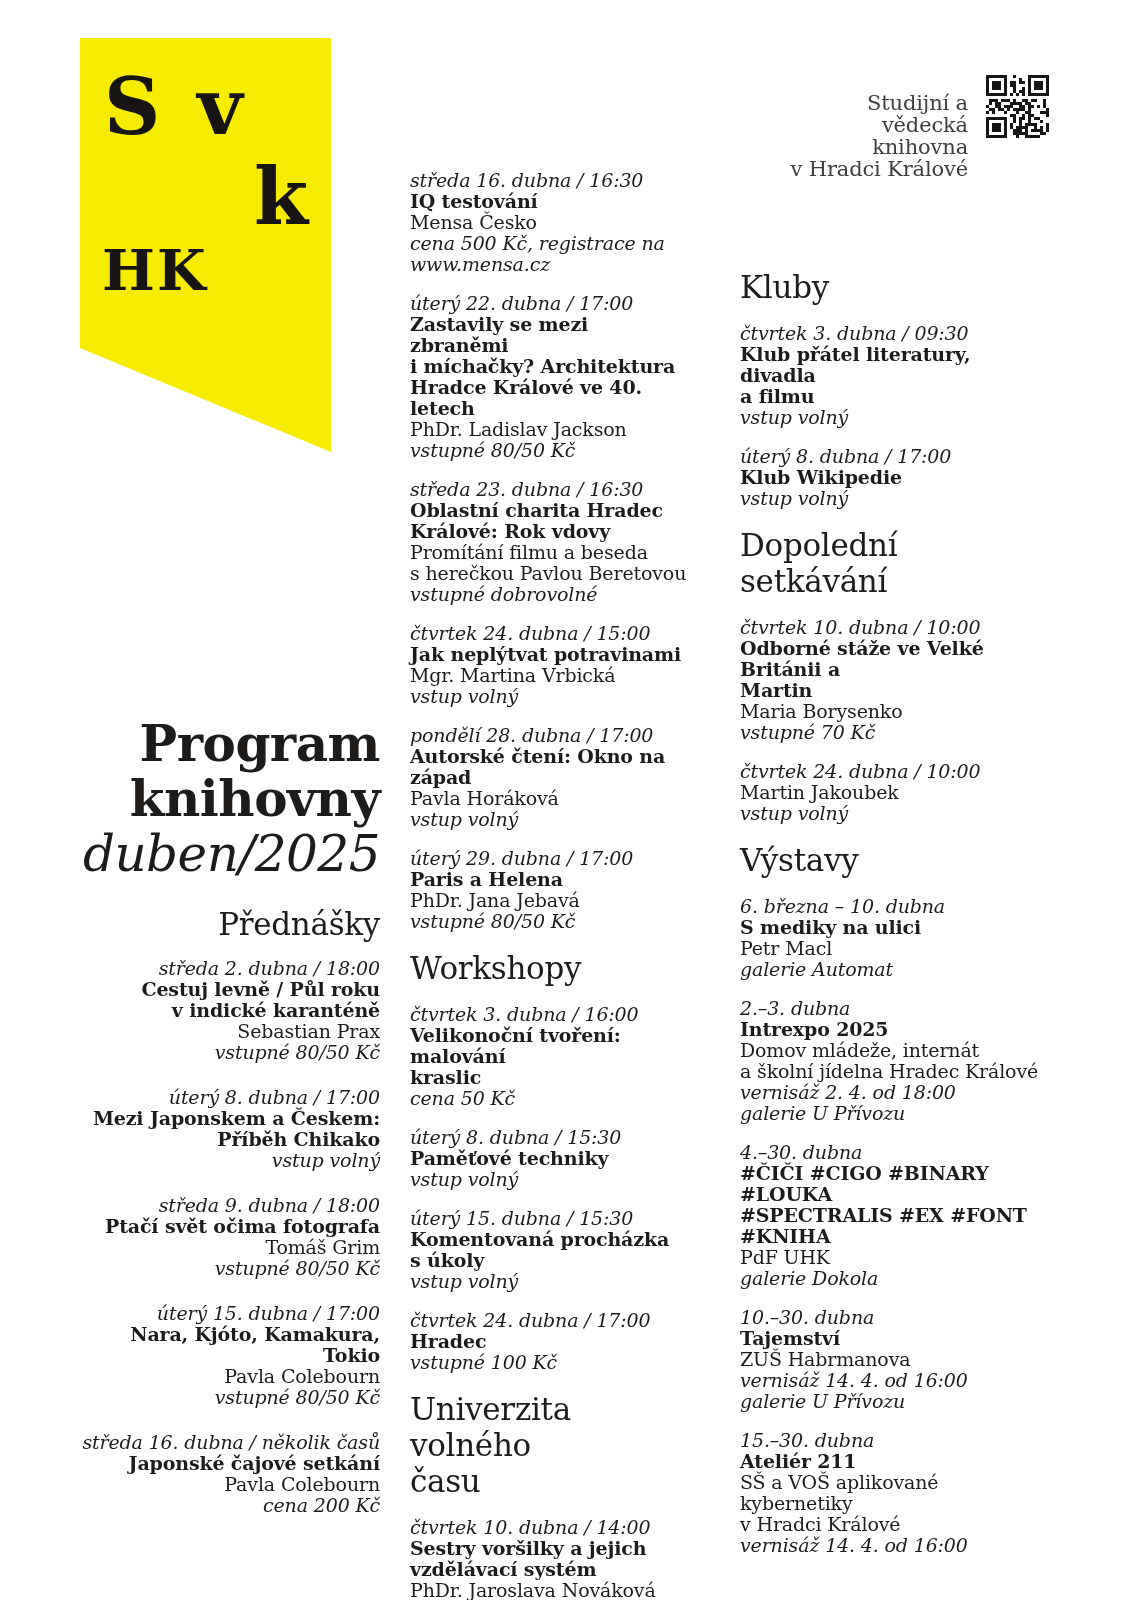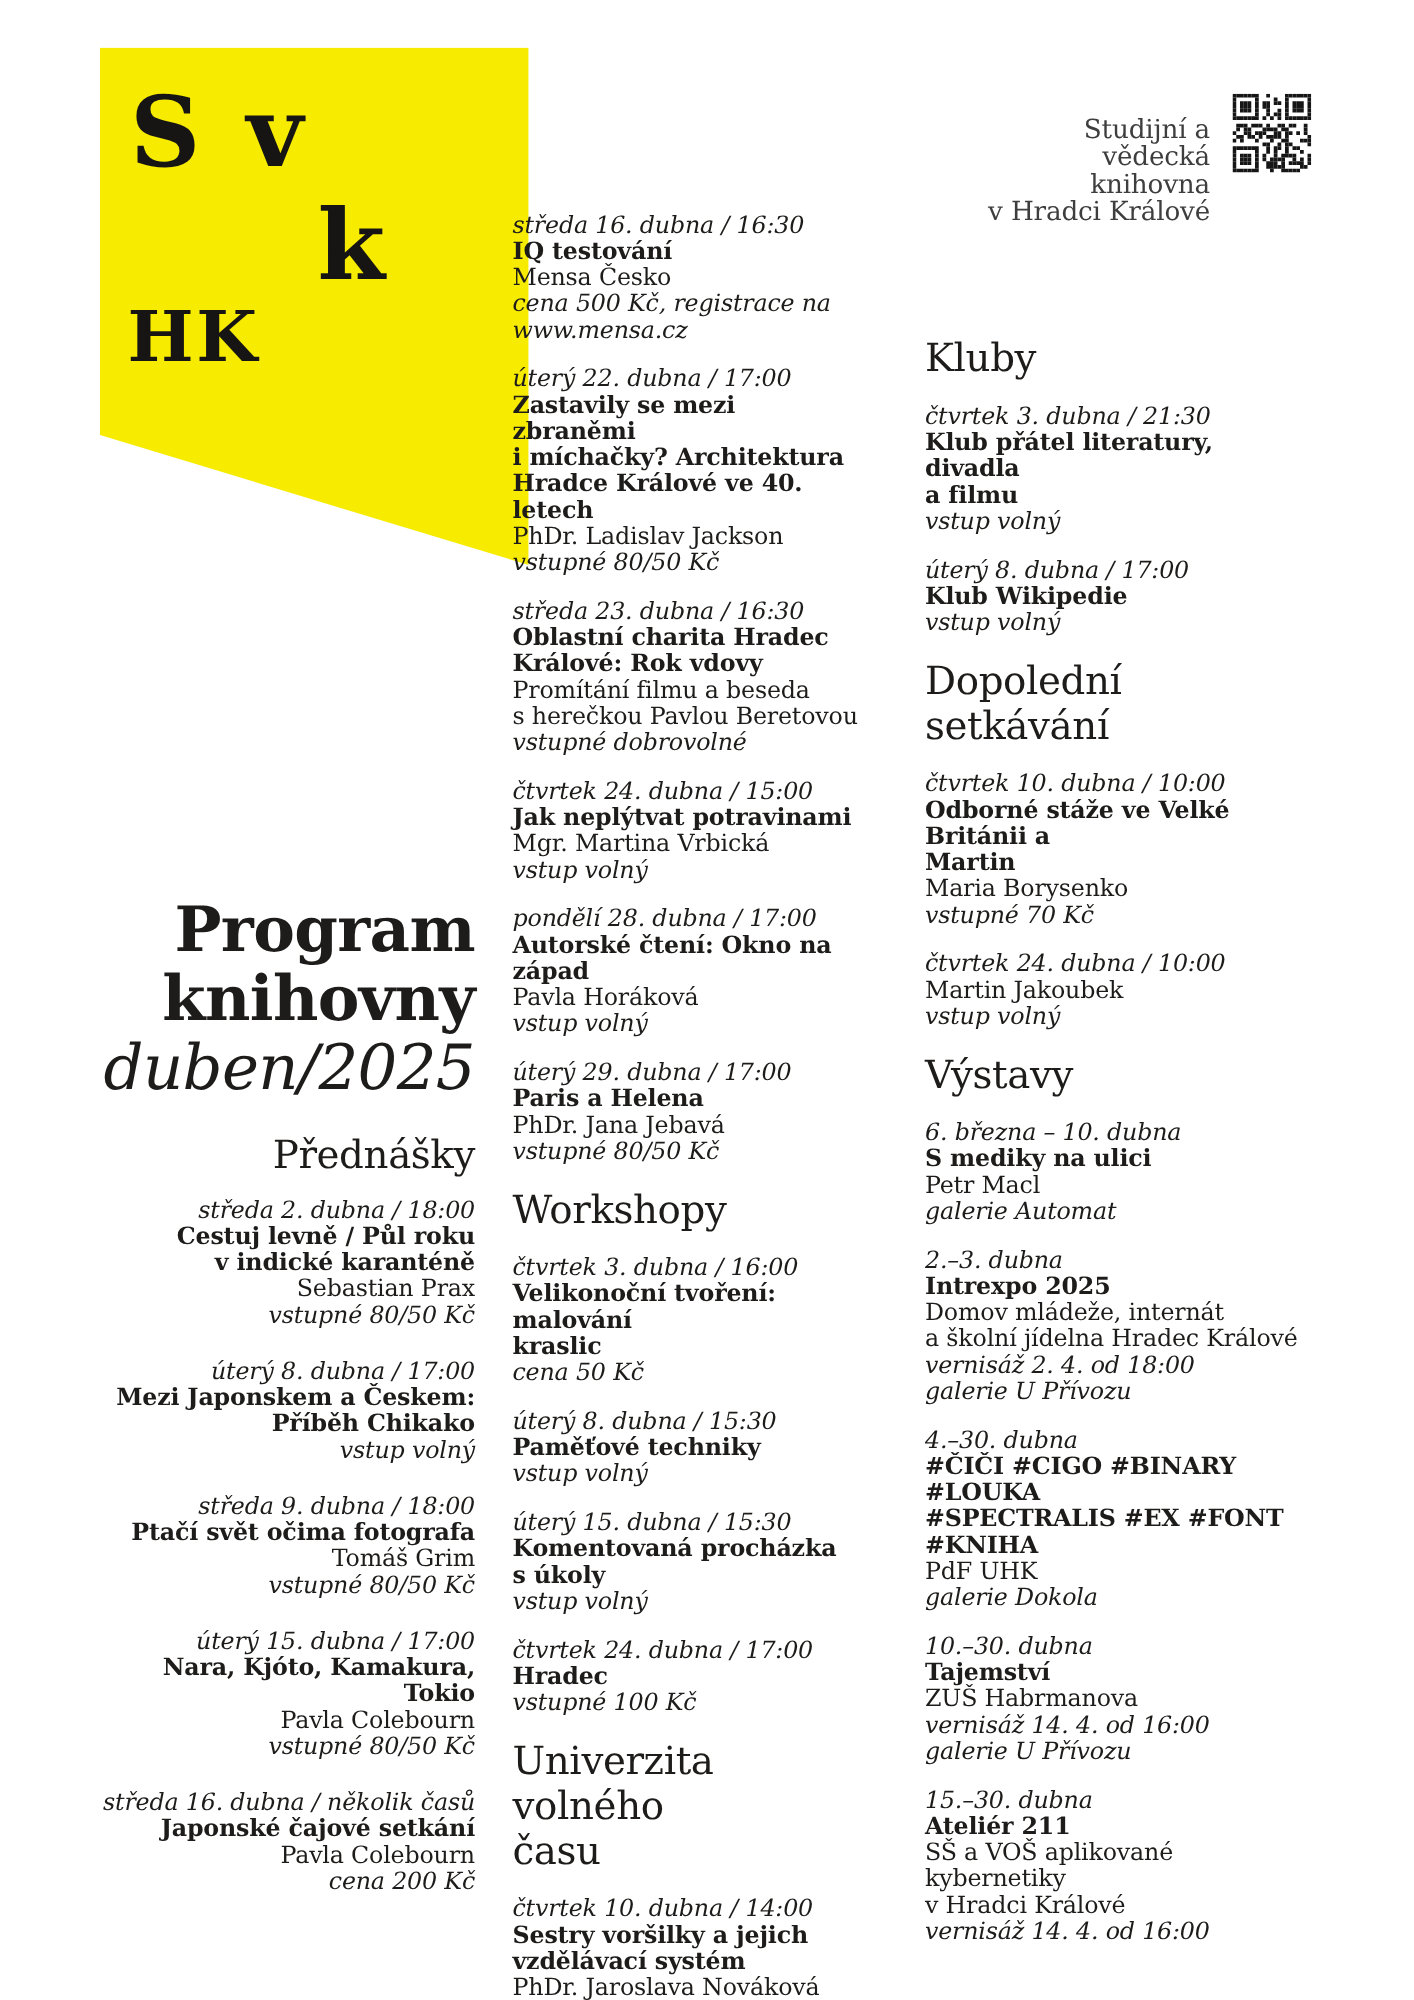--- a/index.html
+++ b/index.html
@@ -5,21 +5,21 @@
   html,body{margin:0;padding:0;background:#ffffff;}
   .page{
     position:relative;width:1131px;height:1600px;overflow:hidden;
     background:var(--bg,#ffffff);
     font-family:"DejaVu Serif", serif;
     color:var(--text,#1d1c1a);
     font-size:19px;line-height:21px;letter-spacing:-0.15px;
   }
   
   .logo{
-    position:absolute;left:80px;top:38px;width:343px;height:414px;
+    position:absolute;left:80px;top:38px;width:251px;height:414px;
     background:var(--accent,#f7eb00);
     clip-path:polygon(0 0,100% 0,100% 100%,0 74.9%);
   }
   .logo span{position:absolute;font-weight:700;line-height:1;color:#161514;}
   .logo .l1{left:24px;top:30px;font-size:78px;word-spacing:10px;}
   .logo .l2{left:174px;top:120px;font-size:78px;}
   .logo .l3{left:22px;top:204px;font-size:56px;letter-spacing:2px;}
   
   .libname{
     position:absolute;left:780px;top:92px;width:188px;text-align:right;
@@ -403,21 +403,21 @@
 vzdělávací systém</div>
           <div class="detail normal">PhDr. Jaroslava Nováková</div>
         </div>
       </div>
   </div>
 
   <div class="col col-right">
     <h2>Kluby</h2>
     <div>
         <div class="event">
-          <div class="date">čtvrtek 3. dubna / 21:30</div>
+          <div class="date">čtvrtek 3. dubna / 09:30</div>
           <div class="title">Klub přátel literatury, divadla
 a filmu</div>
           <div class="detail italic">vstup volný</div>
         </div>
         <div class="event">
           <div class="date">úterý 8. dubna / 17:00</div>
           <div class="title">Klub Wikipedie</div>
           <div class="detail italic">vstup volný</div>
         </div>
       </div>

